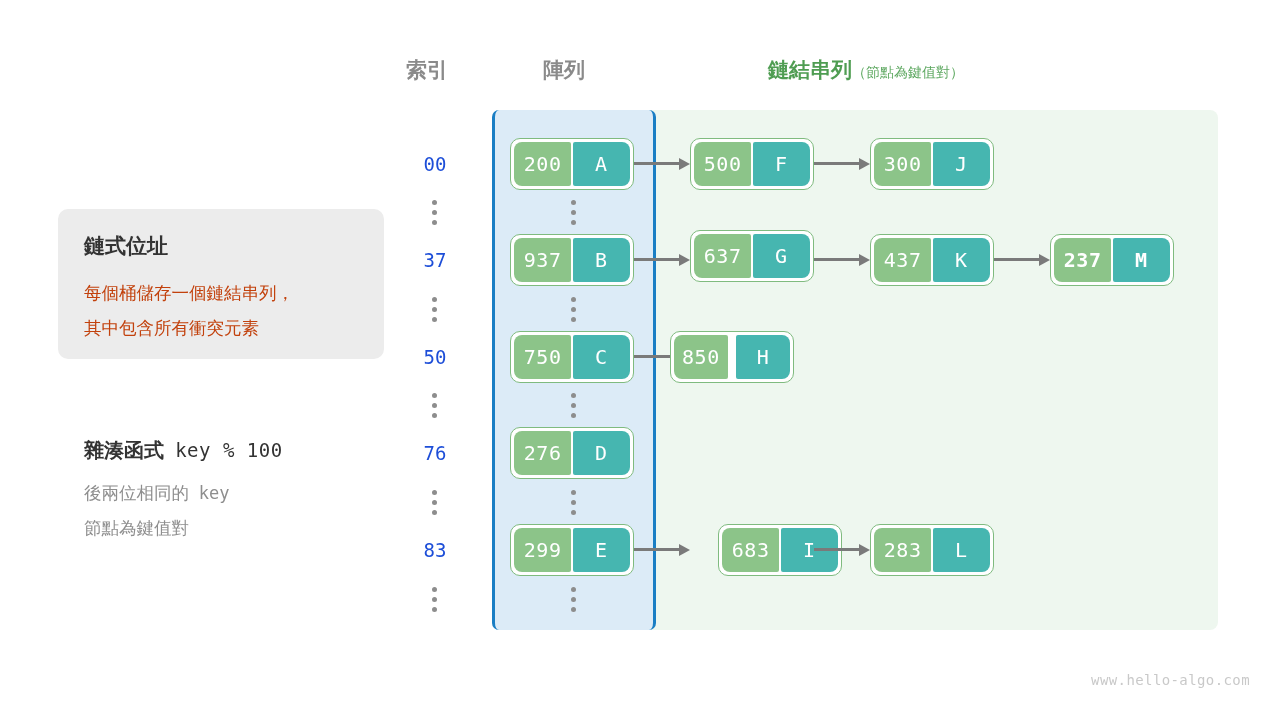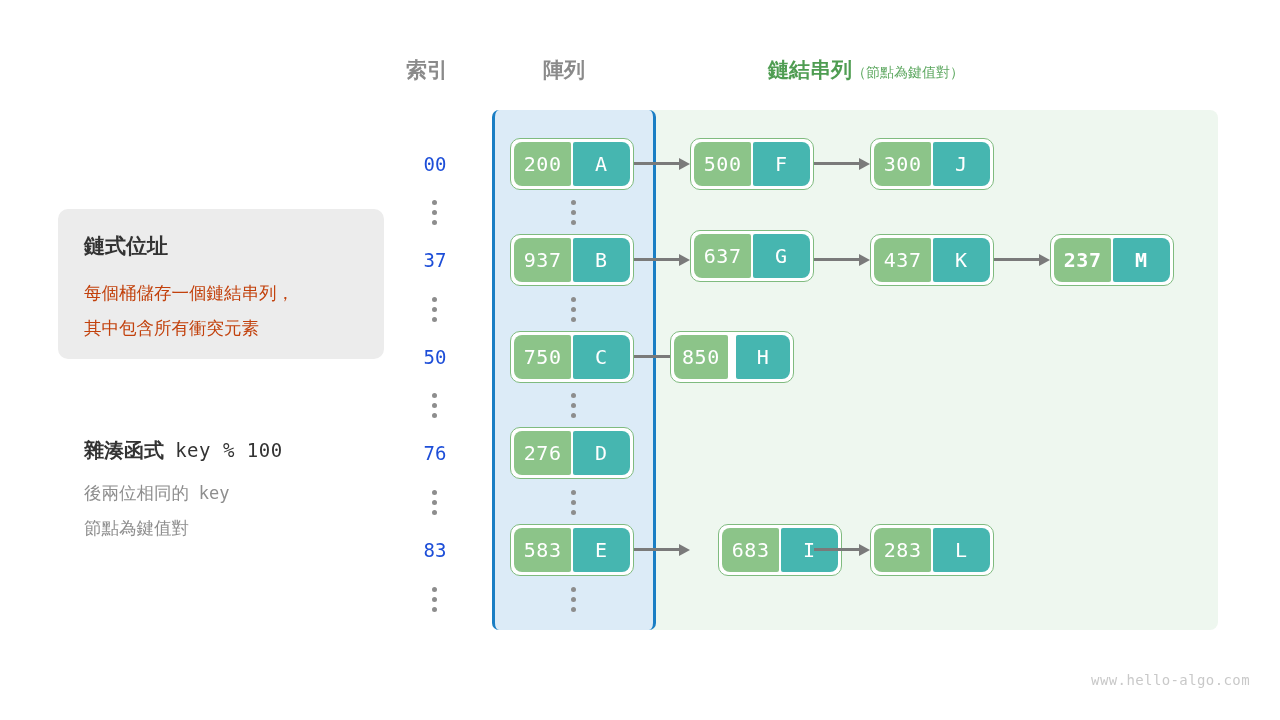--- a/index.html
+++ b/index.html
@@ -335,21 +335,21 @@
         <i></i>
         <i></i>
       </div>
       <div class="vdots" style="left: 571px; top: 490px;">
         <i></i>
         <i></i>
         <i></i>
       </div>
       <div class="idx" style="top: 539px;">83</div>
       <div class="node" style="left: 510px; top: 524px;">
-        <div class="half key">583</div>
+        <div class="half key">299</div>
         <div class="half val">E</div>
       </div>
       <div class="arrow" style="left: 634px; top: 544px; width: 56px;">
         <span class="shaft" style="width:45px"></span>
         <span class="head" style="left:45px"></span>
       </div>
       <div class="node" style="left: 690px; top: 524px; margin-left: 28px;">
         <div class="half key">683</div>
         <div class="half val">I</div>
       </div>

